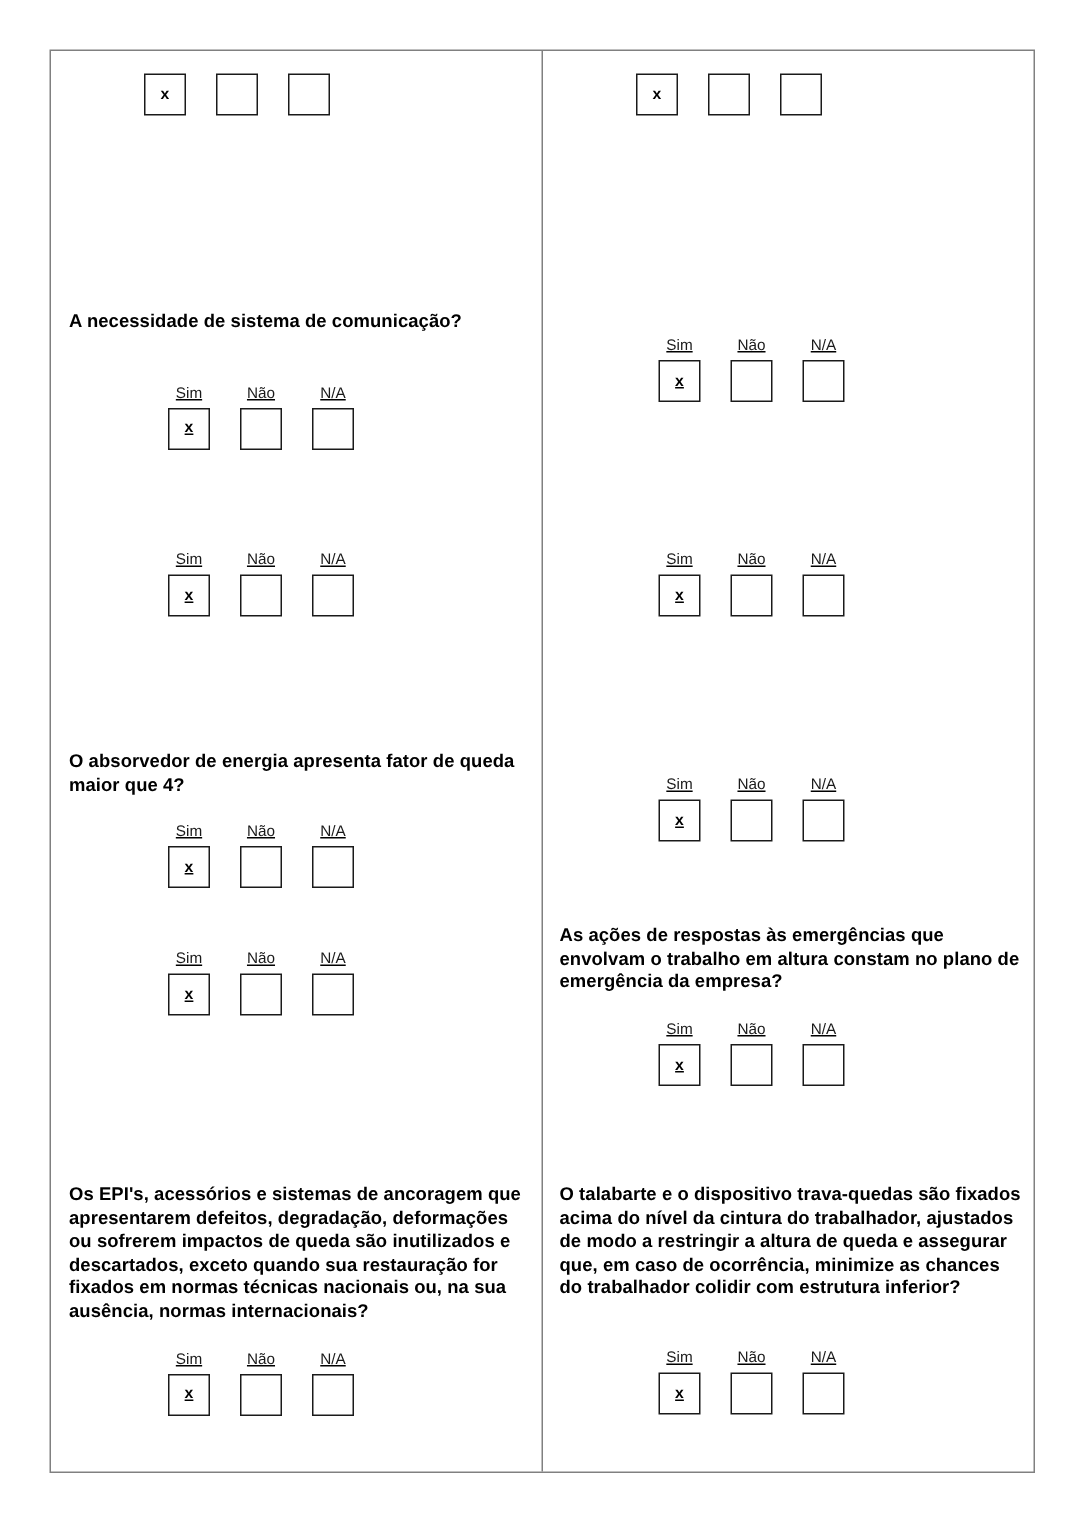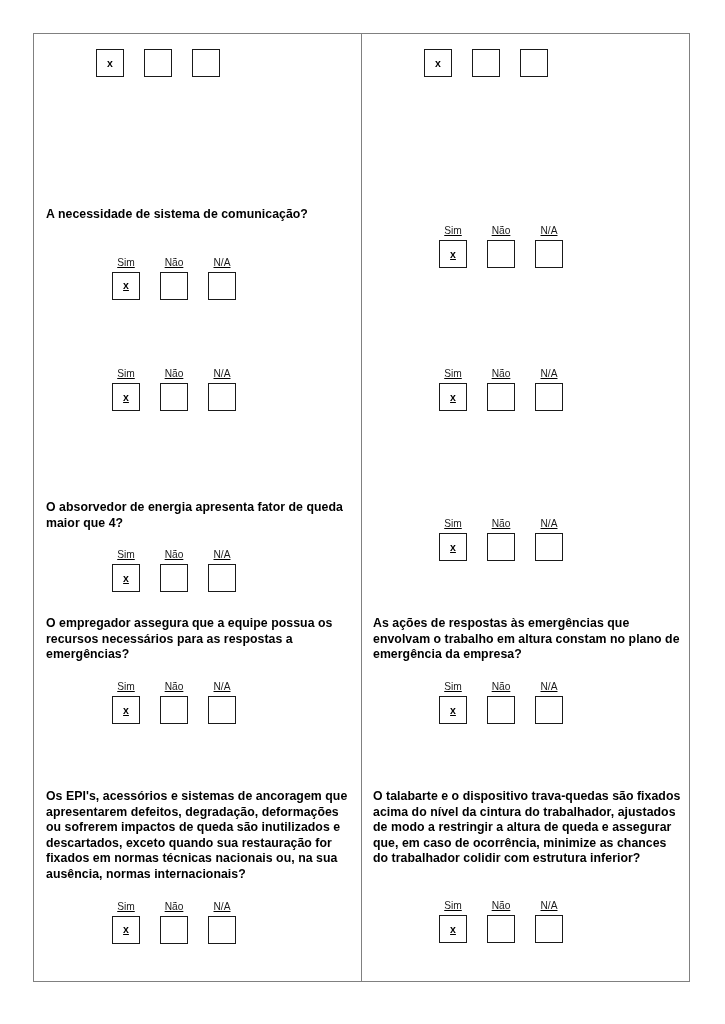--- a/index.html
+++ b/index.html
@@ -179,21 +179,20 @@
           </div>
           <div class="answer-boxes">
             <div class="checkbox">x</div>
             <div class="checkbox empty"></div>
             <div class="checkbox empty"></div>
           </div>
         </div>
       </div>
 
       <div class="question-block" style="top:582px;">
-        <p class="question-text">O empregador assegura que a equipe possua os recursos necessários para as respostas a emergências?</p>
         <div class="answer-row" style="margin-top:17px;">
           <div class="answer-labels">
             <span>Sim</span>
             <span>Não</span>
             <span>N/A</span>
           </div>
           <div class="answer-boxes">
             <div class="checkbox">x</div>
             <div class="checkbox empty"></div>
             <div class="checkbox empty"></div>

